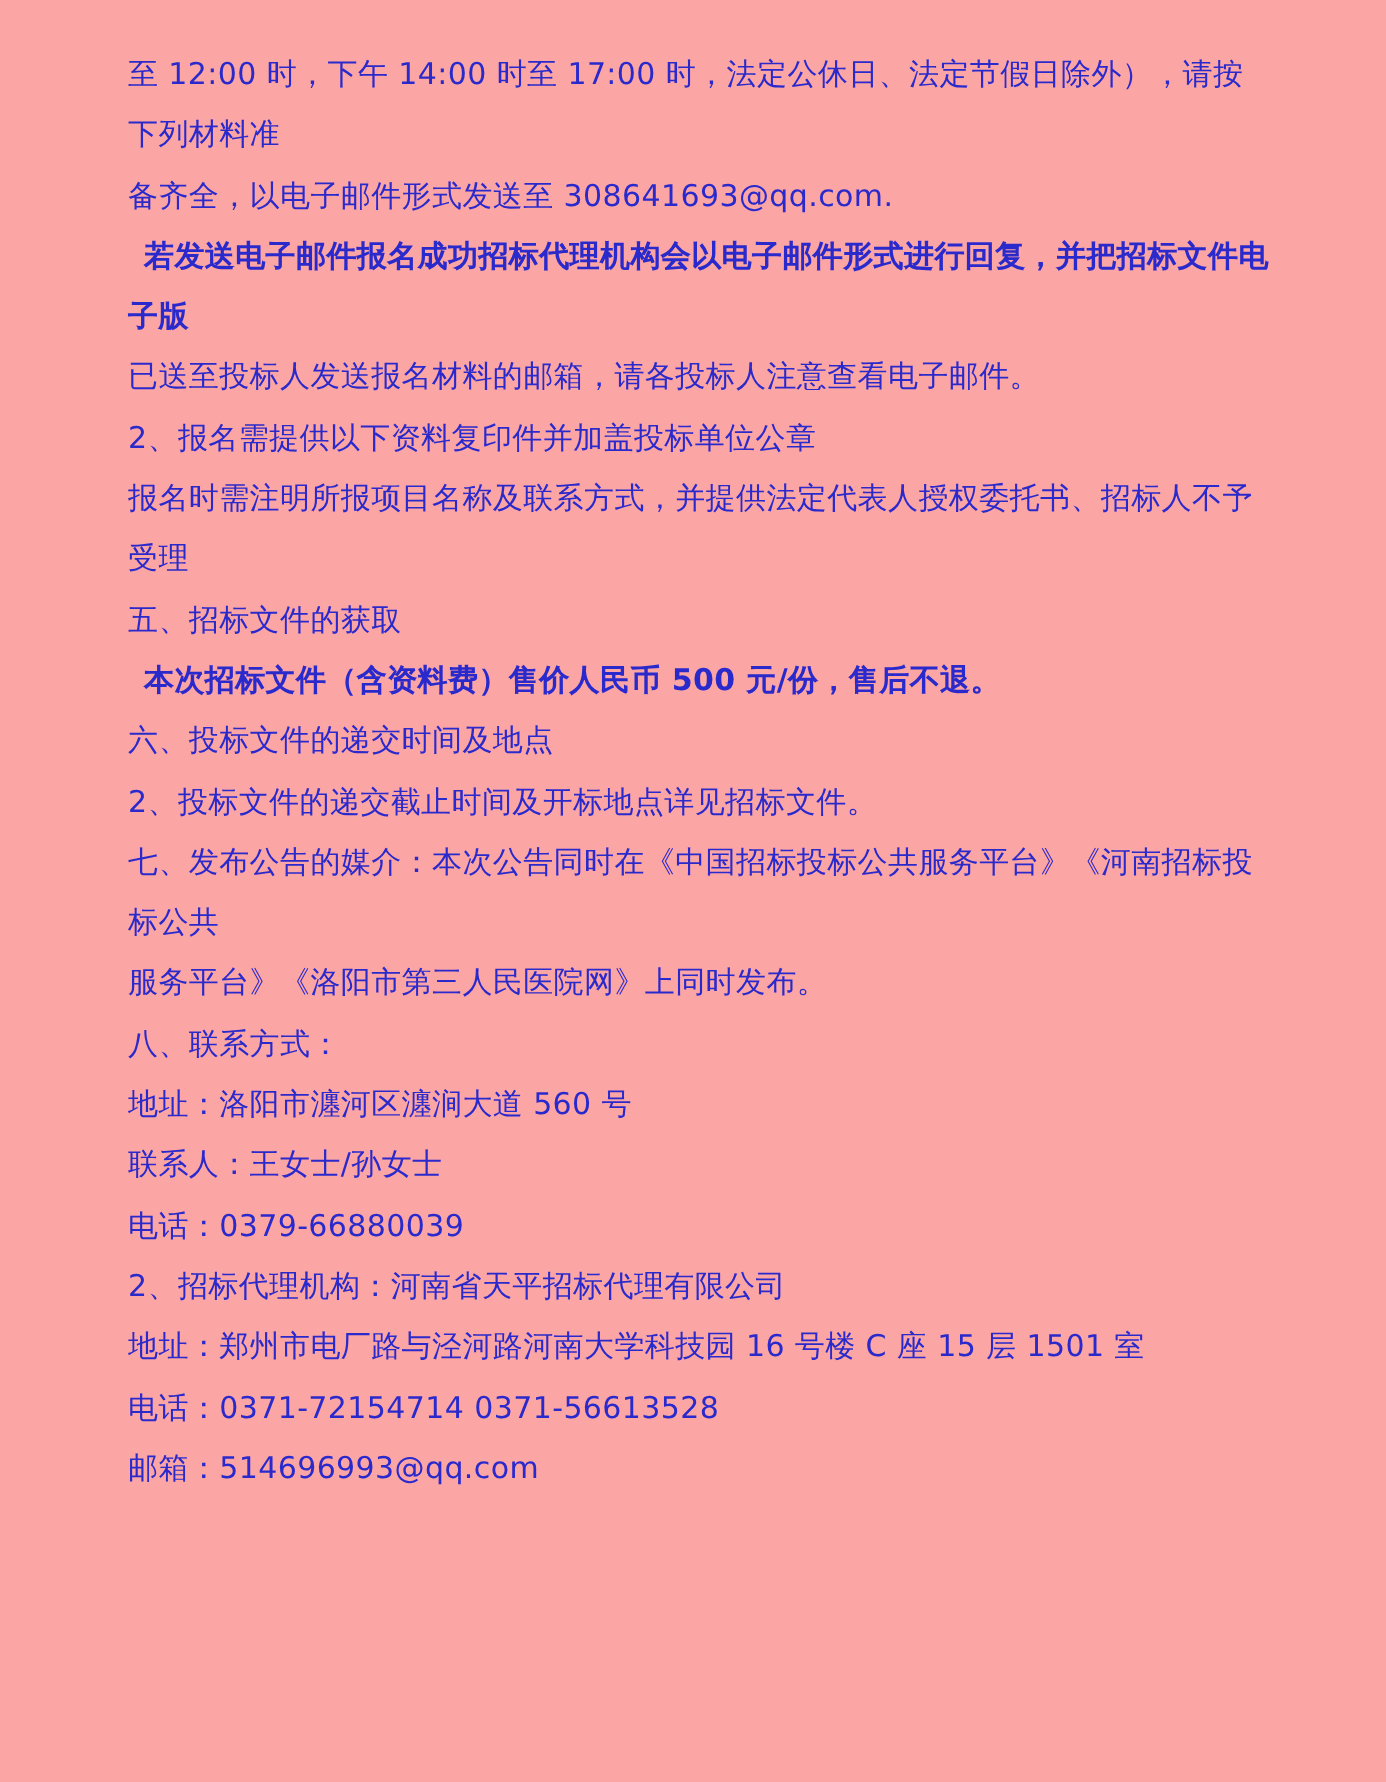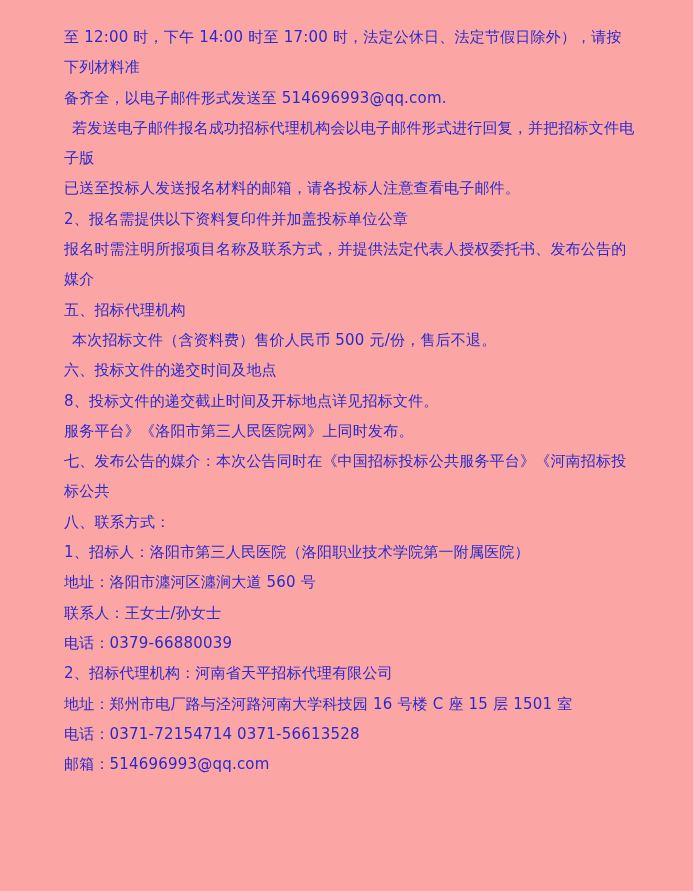--- a/index.html
+++ b/index.html
@@ -27,41 +27,41 @@
     font-size: 15px;
     line-height: 30.3px;
     letter-spacing: 0.2px;
   }
   .line {
     white-space: pre-wrap;
     min-height: 30.3px;
   }
   .line.indent {
     text-indent: 8px;
+    font-weight: bold;
   }
 </style>
 </head>
 <body style="background: rgb(255, 255, 255);">
 
 <div class="doc">
   <div class="doc-text" style="color: rgb(42, 42, 204);">
       <div class="line">至 12:00 时，下午 14:00 时至 17:00 时，法定公休日、法定节假日除外），请按下列材料准</div>
-      <div class="line">备齐全，以电子邮件形式发送至 514696993@qq.com.</div>
+      <div class="line">备齐全，以电子邮件形式发送至 308641693@qq.com.</div>
       <div class="line indent">若发送电子邮件报名成功招标代理机构会以电子邮件形式进行回复，并把招标文件电子版</div>
       <div class="line">已送至投标人发送报名材料的邮箱，请各投标人注意查看电子邮件。</div>
       <div class="line">2、报名需提供以下资料复印件并加盖投标单位公章</div>
-      <div class="line">报名时需注明所报项目名称及联系方式，并提供法定代表人授权委托书、发布公告的媒介</div>
-      <div class="line">五、招标代理机构</div>
+      <div class="line">报名时需注明所报项目名称及联系方式，并提供法定代表人授权委托书、招标人不予受理</div>
+      <div class="line">五、招标文件的获取</div>
       <div class="line indent">本次招标文件（含资料费）售价人民币 500 元/份，售后不退。</div>
       <div class="line">六、投标文件的递交时间及地点</div>
-      <div class="line">8、投标文件的递交截止时间及开标地点详见招标文件。</div>
+      <div class="line">2、投标文件的递交截止时间及开标地点详见招标文件。</div>
+      <div class="line">七、发布公告的媒介：本次公告同时在《中国招标投标公共服务平台》《河南招标投标公共</div>
       <div class="line">服务平台》《洛阳市第三人民医院网》上同时发布。</div>
-      <div class="line">七、发布公告的媒介：本次公告同时在《中国招标投标公共服务平台》《河南招标投标公共</div>
       <div class="line">八、联系方式：</div>
-      <div class="line">1、招标人：洛阳市第三人民医院（洛阳职业技术学院第一附属医院）</div>
       <div class="line">地址：洛阳市瀍河区瀍涧大道 560 号</div>
       <div class="line">联系人：王女士/孙女士</div>
       <div class="line">电话：0379-66880039</div>
       <div class="line">2、招标代理机构：河南省天平招标代理有限公司</div>
       <div class="line">地址：郑州市电厂路与泾河路河南大学科技园 16 号楼 C 座 15 层 1501 室</div>
       <div class="line">电话：0371-72154714 0371-56613528</div>
       <div class="line">邮箱：514696993@qq.com</div>
     </div>
 </div>
 

